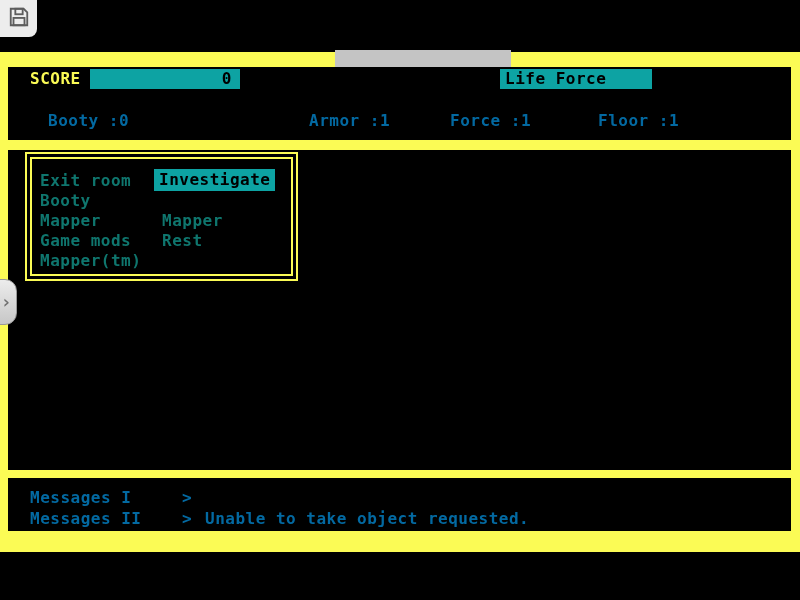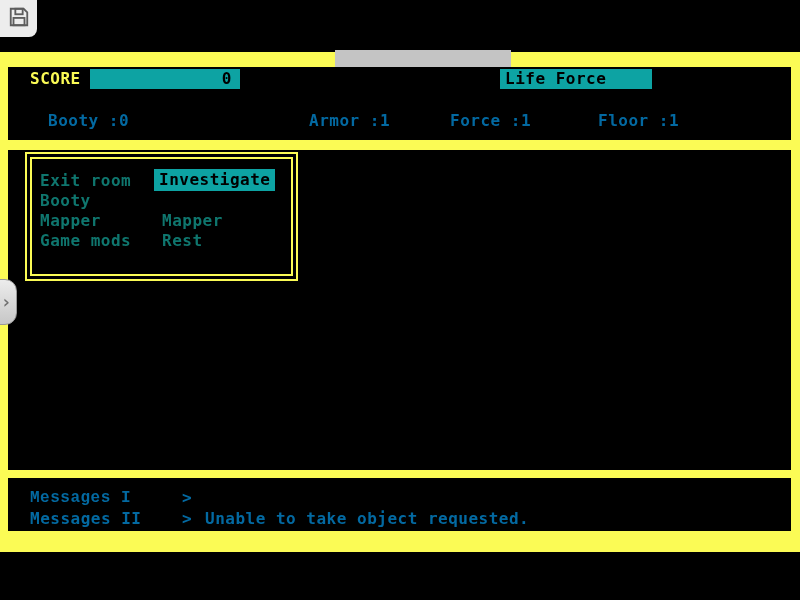--- a/index.html
+++ b/index.html
@@ -89,29 +89,30 @@
 
     <div id="panel-main" class="panel">
       <div id="menu-outer">
         <div id="menu-inner"></div>
       </div>
 
       <span class="mi" style="left:32px; top:21px;">Exit room</span>
       <span class="mi" style="left:32px; top:41px;">Booty</span>
       <span class="mi" style="left:32px; top:61px;">Mapper</span>
       <span class="mi" style="left:32px; top:81px;">Game mods</span>
+      <span class="mi" style="left:32px; top:101px;">Mapper(tm)</span>
 
       <span class="mi sel" style="left:146px; top:19px;">Investigate</span>
       <span class="mi" style="left:154px; top:61px;">Mapper</span>
       <span class="mi" style="left:154px; top:81px;">Rest</span>
     </div>
 
     <div id="panel-msgs" class="panel">
       <div>
-        <span class="msg-label ttext" style="top:10px;font-family:Liberation Mono, monospace;">Messages I</span>
+        <span class="msg-label ttext" style="top:10px;">Messages I</span>
         <span class="msg-prompt ttext" style="top:10px;">&gt;</span>
         <span class="msg-text ttext" style="top:10px;"></span>
       </div>
       <div>
         <span class="msg-label ttext" style="top:31px;">Messages II</span>
         <span class="msg-prompt ttext" style="top:31px;">&gt;</span>
         <span class="msg-text ttext" style="top:31px;">Unable to take object requested.</span>
       </div>
     </div>
   </div>

